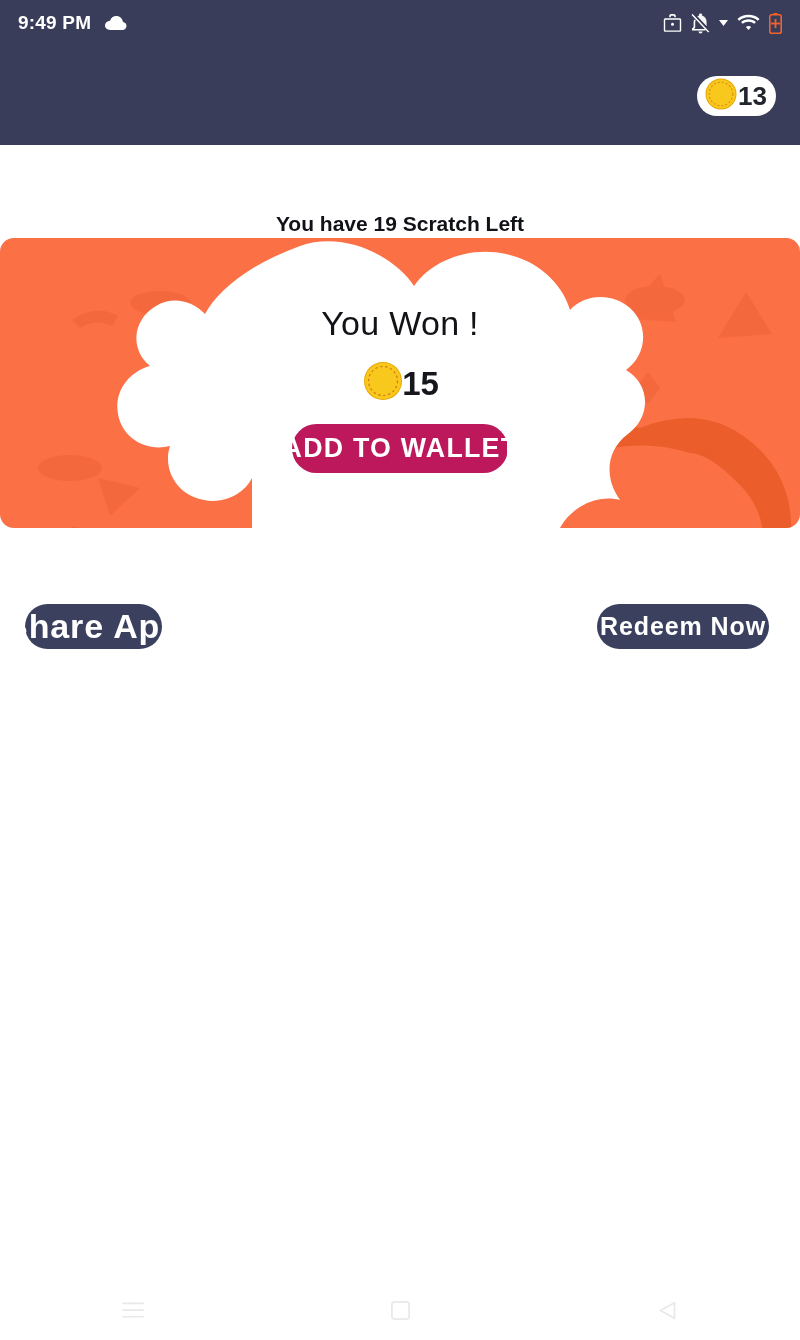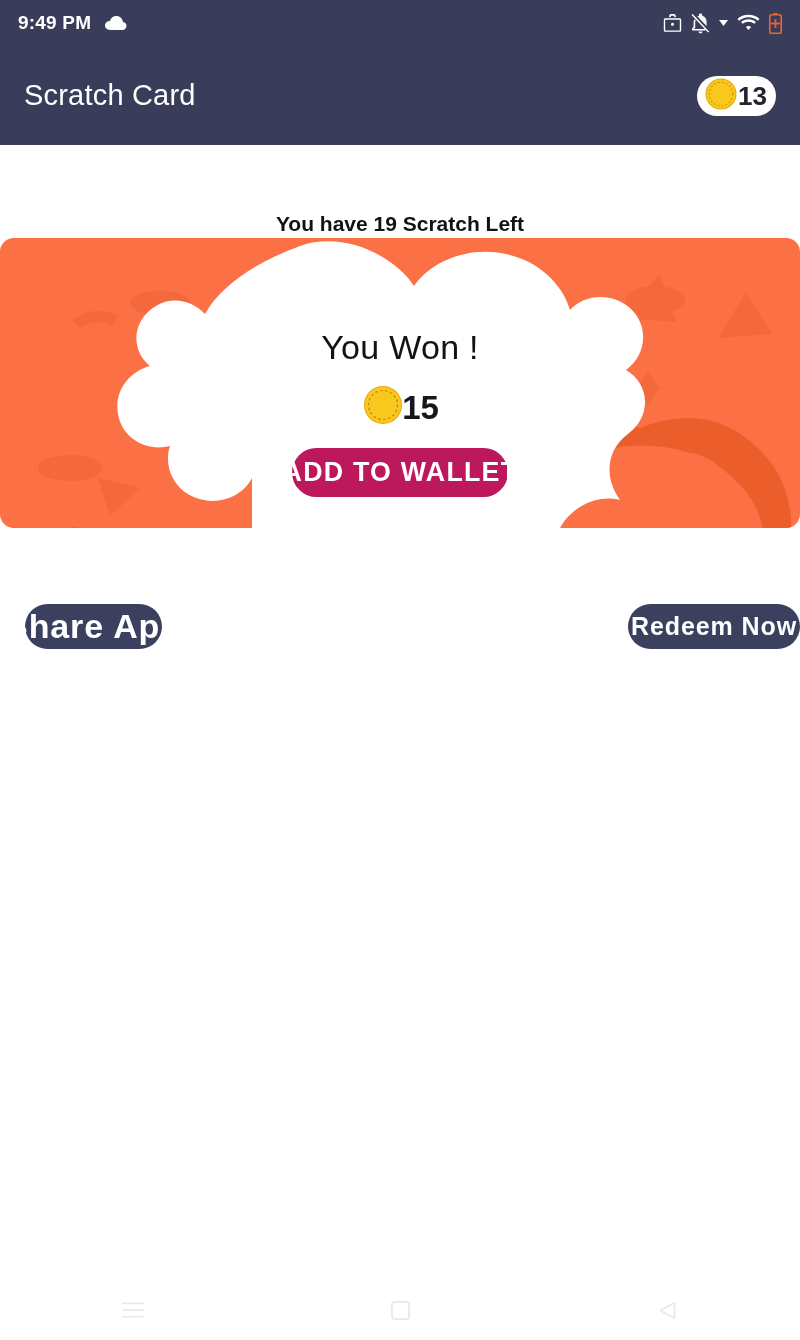--- a/index.html
+++ b/index.html
@@ -50,21 +50,21 @@
 
   
   .card {
     position:absolute; top:238px; left:0; width:800px; height:290px;
     background:#fb7045; border-radius:14px; overflow:hidden;
   }
   .card-bg { position:absolute; inset:0; }
   .cloud { position:absolute; inset:0; }
   .card-content {
     position:absolute; inset:0; display:flex; flex-direction:column;
-    align-items:center; justify-content:flex-start; padding-top:92px;
+    align-items:center; justify-content:flex-start; padding-top:68px;
   }
   .won-title {
     font-size:34px; font-weight:400; color:#121317; letter-spacing:.3px;
     line-height:1;
   }
   .won-amount {
     display:flex; align-items:center; gap:0px; margin-top:19px;
   }
   .won-amount .amount-text {
     font-size:33px; font-weight:700; color:#15171d; line-height:1;
@@ -87,21 +87,21 @@
     position:absolute;
     background:#3b405e; color:#ffffff; border:none;
     border-radius:26px; height:45px;
     font-family:"Liberation Sans", sans-serif;
     font-weight:700; letter-spacing:.9px;
     display:flex; align-items:center; justify-content:center;
     white-space:nowrap;
   }
   .btn-update { top:540px; left:322px; width:156px; font-size:25px; }
   .btn-share  { top:604px; left:25px;  width:137px; font-size:34px; }
-  .btn-redeem { top:604px; left:628px; width:172px; font-size:25px; }
+  .btn-redeem { top:604px; left:597px; width:172px; font-size:25px; }
 
   .btn-adsfree {
     position:absolute; top:787px; left:288px;
     width:224px; height:61px;
     background:#4a4f6a; color:#ffffff; border:none; border-radius:9px;
     font-family:"Liberation Sans", sans-serif;
     font-size:23px; font-weight:700; letter-spacing:.3px;
     display:flex; align-items:center; justify-content:center;
     white-space:nowrap;
   }
@@ -162,21 +162,20 @@
           <rect x="4.5" y="0" width="4" height="2" rx="0.6" fill="#f2622d"></rect>
           <rect x="0.8" y="1.8" width="11.4" height="18.4" rx="1.8" fill="none" stroke="#f2622d" stroke-width="1.6"></rect>
           <rect x="5.6" y="6" width="1.8" height="9" fill="#f2622d"></rect>
           <rect x="2" y="9.6" width="9" height="1.8" fill="#f2622d"></rect>
         </svg>
       </span>
     </div>
   </div>
 
   <div class="appbar">
-    <div class="appbar-title">Scratch Card</div>
     <div class="appbar-spacer"></div>
     <div class="coin-badge">
       <span class="coin">
         <svg width="36" height="36" viewBox="0 0 36 36">
           <circle cx="18" cy="18" r="15.5" fill="#e8a700"></circle>
           <circle cx="18" cy="18" r="14.5" fill="#f9c81d"></circle>
           <circle cx="18" cy="18" r="11.8" fill="none" stroke="#d98b12" stroke-width="1.1" stroke-dasharray="2 2"></circle>
         </svg>
       </span>
       <span class="coin-badge-count">13</span>

